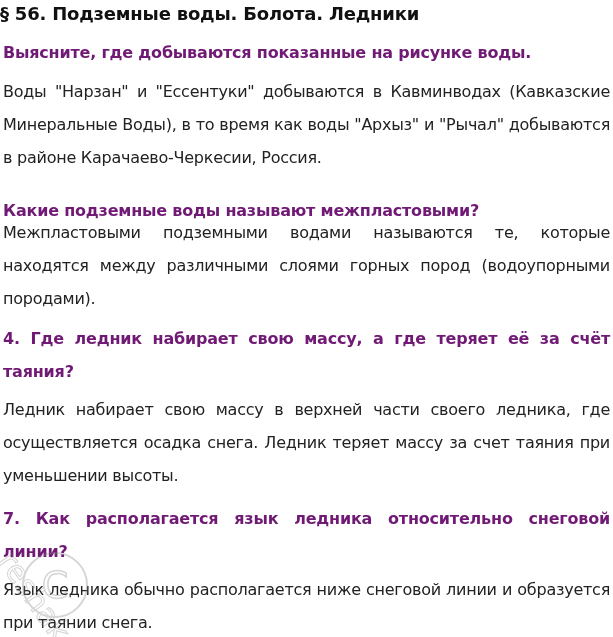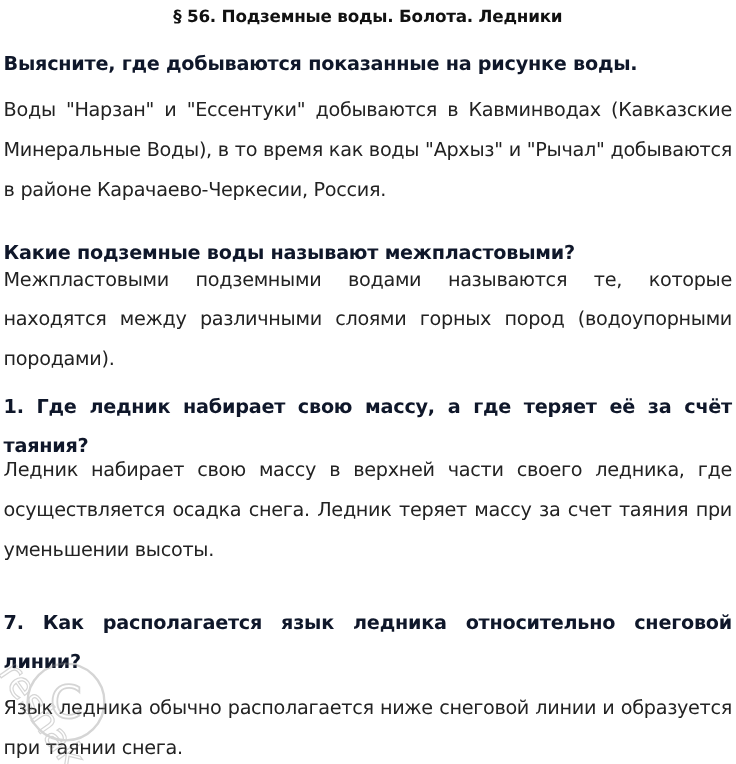--- a/index.html
+++ b/index.html
@@ -3,26 +3,26 @@
   <meta charset="utf-8">
   <style>
     html, body { margin: 0; padding: 0; background: #ffffff; }
     body {
       width: 613px; height: 637px; overflow: hidden; position: relative;
       font-family: "DejaVu Sans", sans-serif; color: #1a1a1a;
     }
     .page { position: absolute; left: 0; top: 0; width: 613px; }
     .title {
       position: absolute; left: 0; width: 613px; top: 2px;
-      text-align: center; font-weight: bold; font-size: 14px; line-height: 24px;
+      font-weight: bold; font-size: 18px; line-height: 24px;
       letter-spacing: -0.2px; color: #111;
     }
     .q {
       position: absolute; left: 3px; width: 607px;
-      font-weight: bold; font-size: 16px; line-height: 33px; color: #0f172a;
+      font-weight: bold; font-size: 16px; line-height: 33px; color: #701a75;
       letter-spacing: -0.2px;
     }
     .a {
       position: absolute; left: 3px; width: 607px;
       font-size: 16px; line-height: 33px; color: #222;
       text-align: justify; text-align-last: left;
       letter-spacing: -0.25px;
     }
     .q.just { text-align: justify; text-align-last: left; }
     .watermark {
@@ -35,22 +35,22 @@
 
 <div class="page">
   <div class="title">§ 56. Подземные воды. Болота. Ледники</div>
 
   <div class="q" style="top:36px;">Выясните, где добываются показанные на рисунке воды.</div>
   <div class="a" style="top:75px;">Воды "Нарзан" и "Ессентуки" добываются в Кавминводах (Кавказские Минеральные Воды), в то время как воды "Архыз" и "Рычал" добываются в районе Карачаево-Черкесии, Россия.</div>
 
   <div class="q" style="top:194px;">Какие подземные воды называют межпластовыми?</div>
   <div class="a" style="top:216px;">Межпластовыми подземными водами называются те, которые находятся между различными слоями горных пород (водоупорными породами).</div>
 
-  <div class="q just" style="top:322px;">1. Где ледник набирает свою массу, а где теряет её за счёт таяния?</div>
-  <div class="a" style="top:375px;">Ледник набирает свою массу в верхней части своего ледника, где осуществляется осадка снега. Ледник теряет массу за счет таяния при уменьшении высоты.</div>
+  <div class="q just" style="top:322px;">4. Где ледник набирает свою массу, а где теряет её за счёт таяния?</div>
+  <div class="a" style="top:393px;">Ледник набирает свою массу в верхней части своего ледника, где осуществляется осадка снега. Ледник теряет массу за счет таяния при уменьшении высоты.</div>
 
   <div class="q just" style="top:502px;">7. Как располагается язык ледника относительно снеговой линии?</div>
   <div class="a" style="top:573px;">Язык ледника обычно располагается ниже снеговой линии и образуется при таянии снега.</div>
 
   <div class="watermark">
     <svg width="130" height="130" viewBox="0 0 130 130">
       <circle cx="45" cy="80" r="32" fill="none" stroke="#888" stroke-width="2"></circle>
       <text x="45" y="93" text-anchor="middle" font-size="38" fill="none" stroke="#888" stroke-width="1.5" font-family="DejaVu Sans, sans-serif">C</text>
     </svg>
     <div style="position:absolute; left:10px; top:40px; font-size:30px; color:transparent; -webkit-text-stroke:1px #888; transform:rotate(55deg); transform-origin:0 0; font-family:'DejaVu Sans', sans-serif; white-space:nowrap;">reshak.ru</div>

